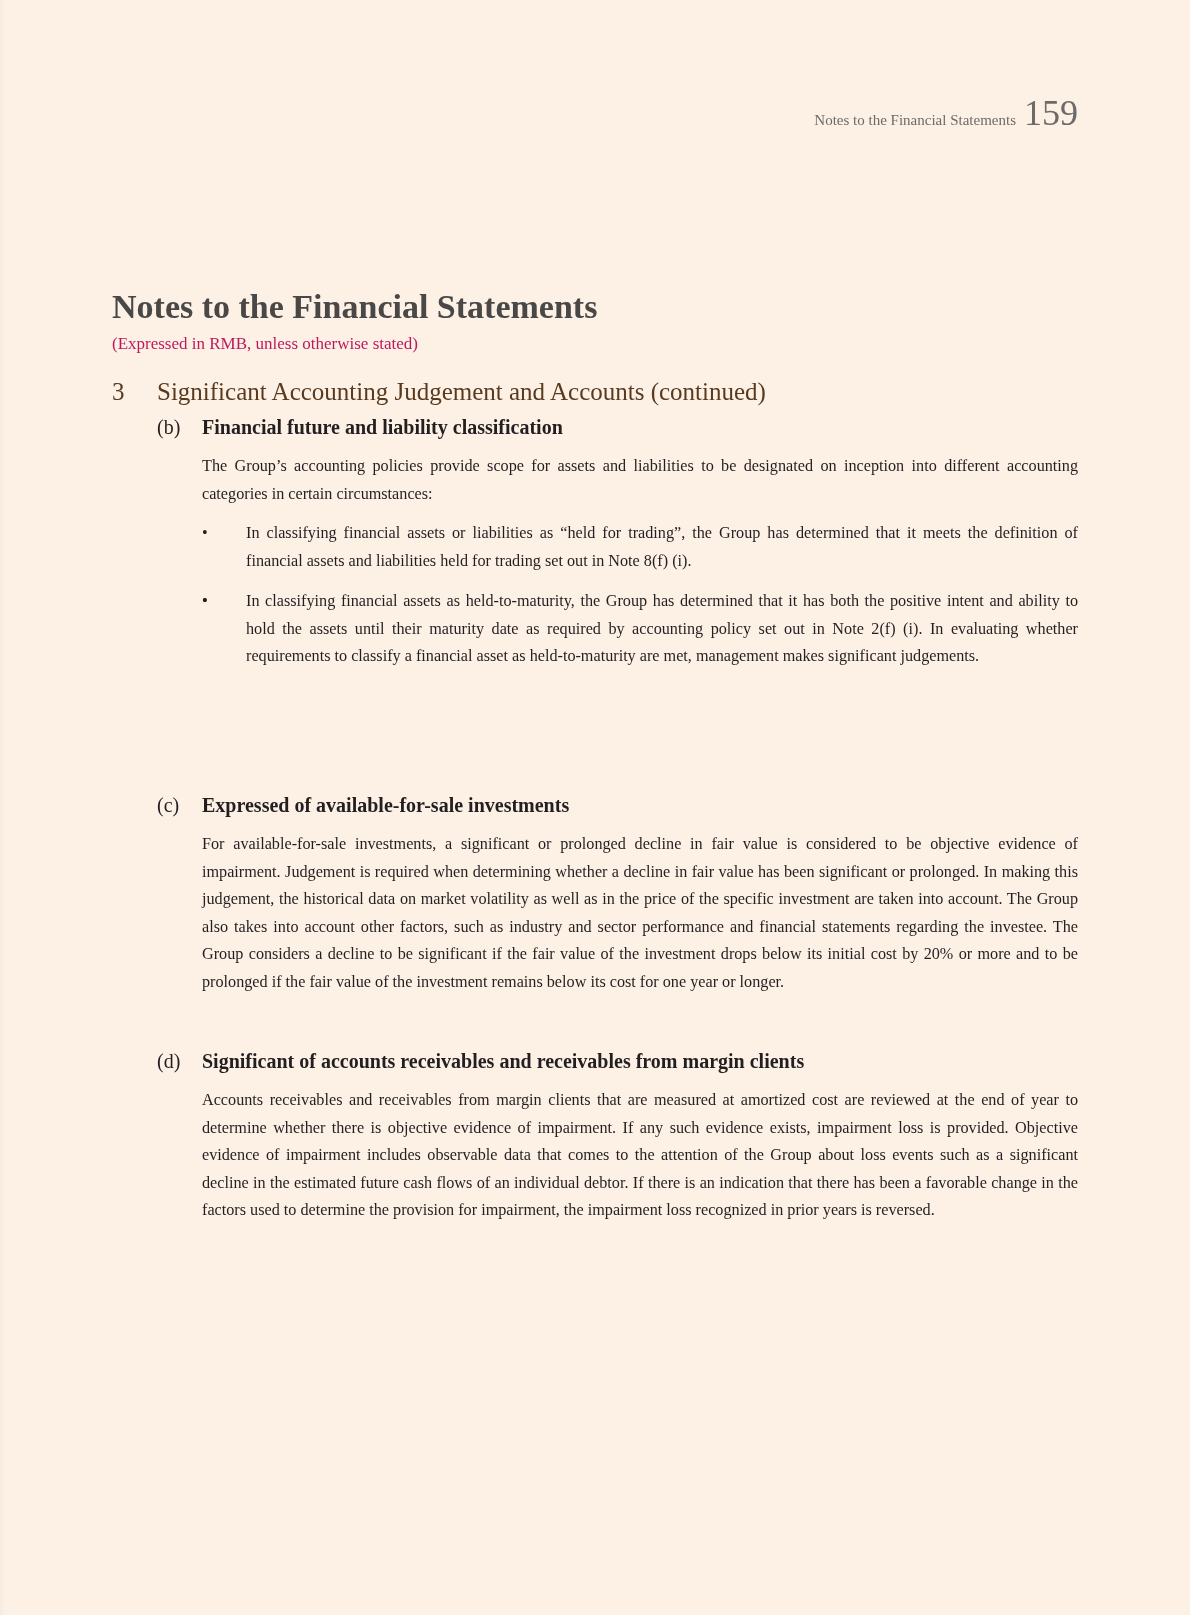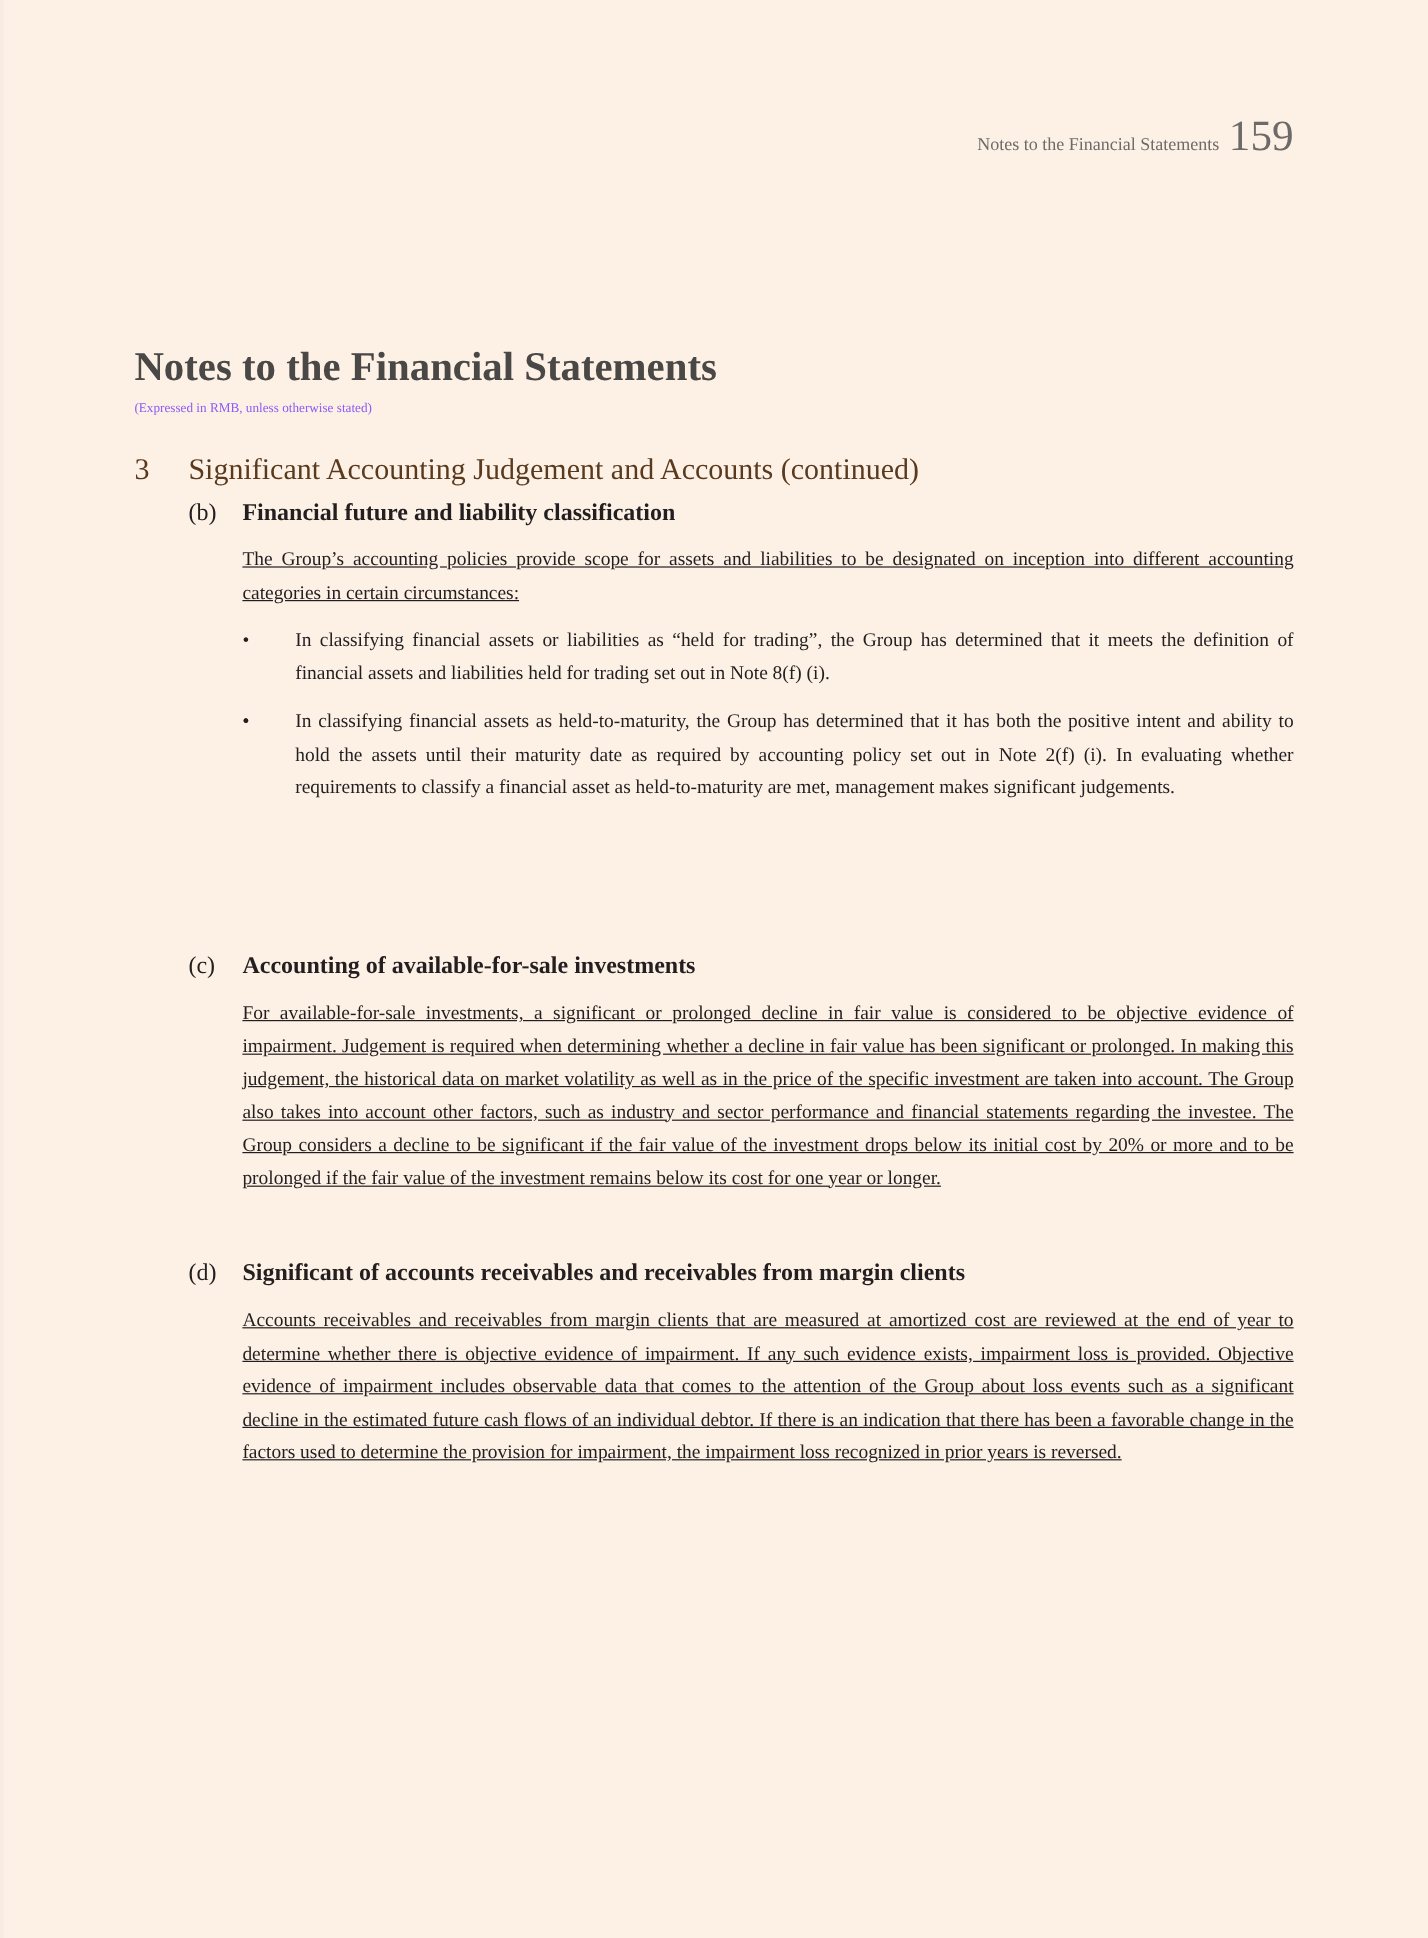--- a/index.html
+++ b/index.html
@@ -18,35 +18,35 @@
       color: #6d6b69;
     }
     .running-head .rh-title { font-size: 15px; }
     .running-head .rh-page { font-size: 36px; line-height: 1; letter-spacing: 0; }
     .page-title {
       position: absolute; left: 112px; top: 288px;
       font-size: 34px; font-weight: bold; color: #4a4846; margin: 0;
     }
     .subtitle {
       position: absolute; left: 112px; top: 334px;
-      font-size: 11px; color: #8b5cf6;
+      font-size: 17px; color: #be185d;
     }
     .section-head {
       position: absolute; left: 112px; top: 378px;
       font-size: 25px; color: #5a3a1e; display: flex;
     }
     .section-head .num { width: 45px; }
     .sub {
       position: absolute; left: 157px; right: 112px;
     }
     .sub-head { display: flex; font-size: 20px; font-weight: bold; color: #231f20; }
     .sub-head .lbl { width: 45px; font-weight: normal; }
     .para {
       margin: 14px 0 0 45px;
-      font-size: 16.2px; line-height: 27.5px; text-align: justify; text-decoration: underline;
+      font-size: 16.2px; line-height: 27.5px; text-align: justify;
     }
     .bullets { list-style: none; margin: 12px 0 0 45px; padding: 0; }
     .bullets li {
       position: relative; padding-left: 44px;
       font-size: 16.2px; line-height: 27.5px; text-align: justify;
       margin-bottom: 13px;
     }
     .bullets li .dot {
       position: absolute; left: 0; top: 0;
     }
@@ -78,21 +78,21 @@
   <ul class="bullets">
     <li><span class="dot">•</span><span>In classifying financial assets or liabilities as “held for trading”, the Group has determined that it meets the definition of financial assets and liabilities held for trading set out in Note 8(f) (i).</span></li>
     <li><span class="dot">•</span></li>
     <li><span class="dot">•</span><span>In classifying financial assets as held-to-maturity, the Group has determined that it has both the positive intent and ability to hold the assets until their maturity date as required by accounting policy set out in Note 2(f) (i). In evaluating whether requirements to classify a financial asset as held-to-maturity are met, management makes significant judgements.</span></li>
   </ul>
 </div>
 
 <div class="sub" style="top:794px;">
   <div class="sub-head">
     <span class="lbl">(c)</span>
-    <span>Accounting of available-for-sale investments</span>
+    <span>Expressed of available-for-sale investments</span>
   </div>
   <p class="para">For available-for-sale investments, a significant or prolonged decline in fair value is considered to be objective evidence of impairment. Judgement is required when determining whether a decline in fair value has been significant or prolonged. In making this judgement, the historical data on market volatility as well as in the price of the specific investment are taken into account. The Group also takes into account other factors, such as industry and sector performance and financial statements regarding the investee. The Group considers a decline to be significant if the fair value of the investment drops below its initial cost by 20% or more and to be prolonged if the fair value of the investment remains below its cost for one year or longer.</p>
 </div>
 
 <div class="sub" style="top:1050px;">
   <div class="sub-head">
     <span class="lbl">(d)</span>
     <span>Significant of accounts receivables and receivables from margin clients</span>
   </div>
   <p class="para">Accounts receivables and receivables from margin clients that are measured at amortized cost are reviewed at the end of year to determine whether there is objective evidence of impairment. If any such evidence exists, impairment loss is provided. Objective evidence of impairment includes observable data that comes to the attention of the Group about loss events such as a significant decline in the estimated future cash flows of an individual debtor. If there is an indication that there has been a favorable change in the factors used to determine the provision for impairment, the impairment loss recognized in prior years is reversed.</p>

